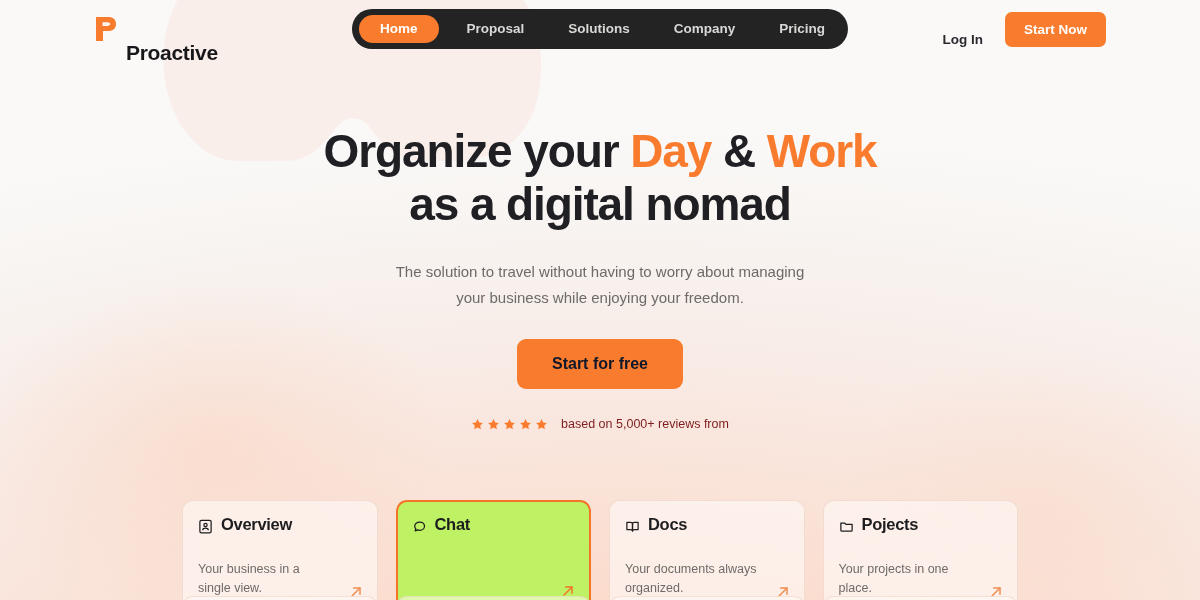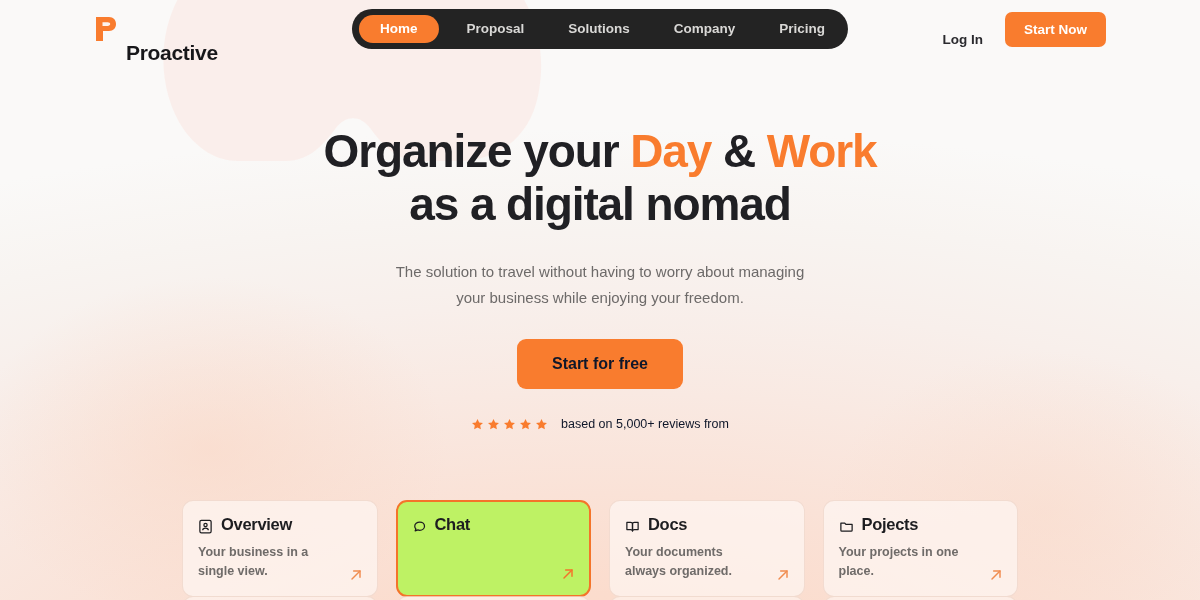--- a/index.html
+++ b/index.html
@@ -192,21 +192,21 @@
   .reviews {
     margin-top: 28px;
     display: flex;
     align-items: center;
     gap: 13px;
   }
   .stars { display: flex; gap: 3px; }
   .star { width: 13px; height: 13px; display: block; }
   .reviews-text {
     font-size: 12.5px;
-    color: #0f172a;
+    color: #7f1d1d;
     font-weight: 500;
   }
 
   
   .cards {
     position: absolute;
     left: 50%;
     transform: translateX(-50%);
     top: 500px;
     width: 836px;
@@ -235,26 +235,25 @@
     gap: 8px;
   }
   .card-icon { width: 15px; height: 15px; display: block; flex: none; }
   .card-title {
     font-size: 16.5px;
     font-weight: 700;
     color: #1d1d20;
     letter-spacing: -0.3px;
   }
   .card-desc {
-    margin-top: 9px;
+    margin-top: 26px;
     font-size: 12.5px;
     line-height: 1.5;
     color: #6f6b69;
     max-width: 132px;
-    font-weight: bold;
   }
   .card-arrow {
     position: absolute;
     right: 13px;
     bottom: 13px;
     width: 16px;
     height: 16px;
   }
 
   

